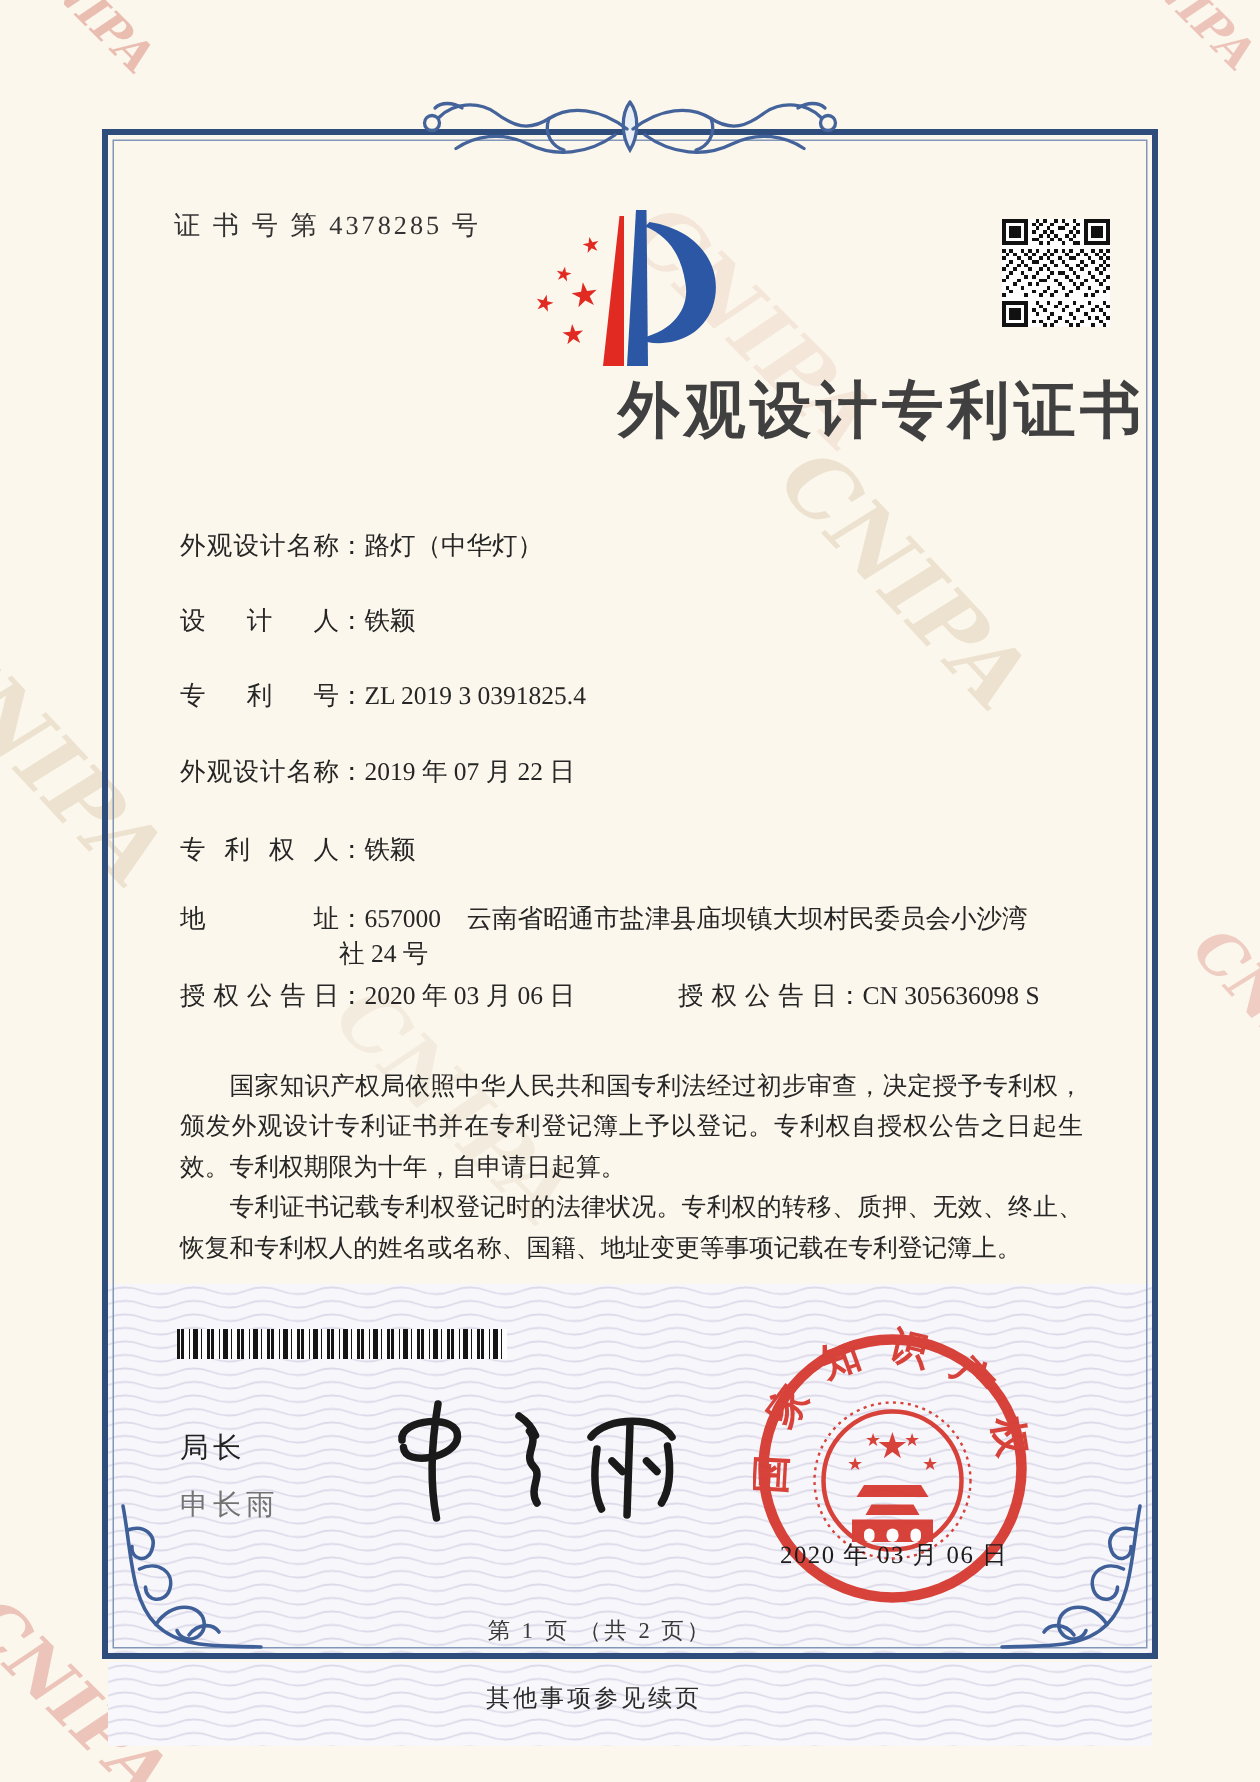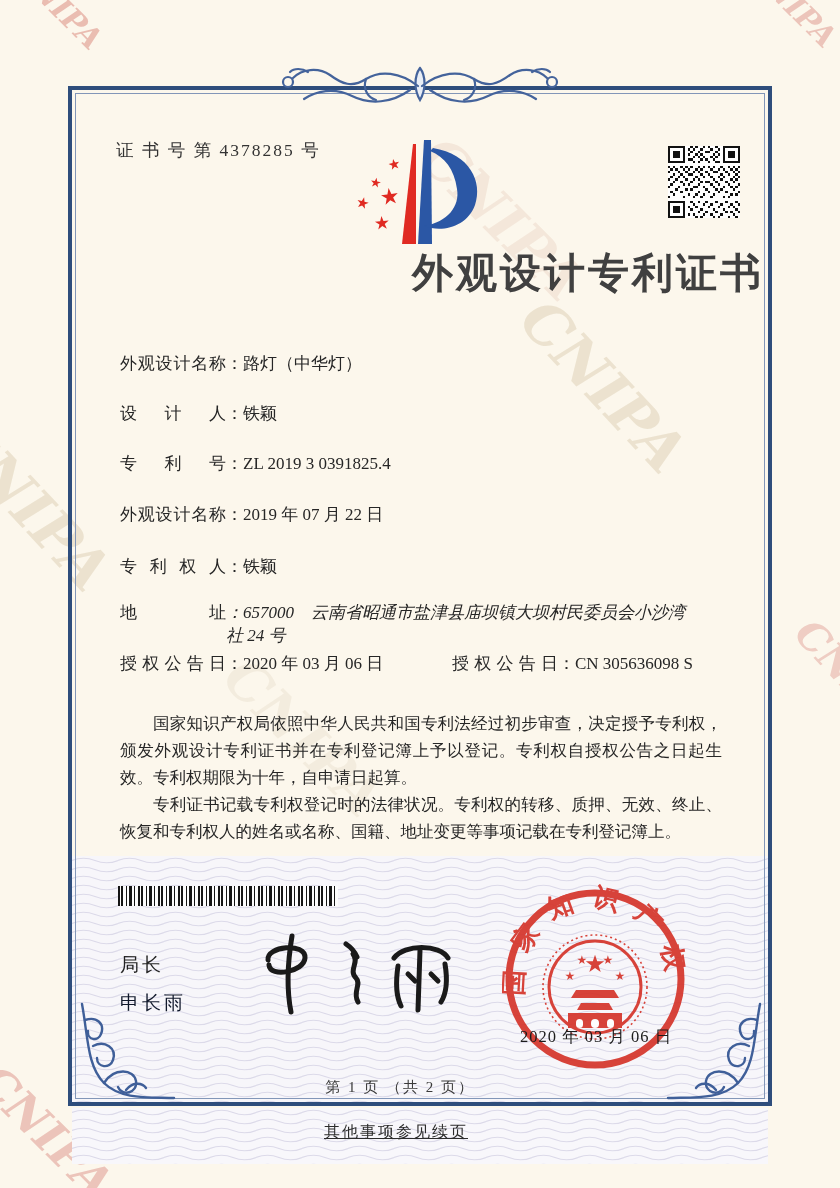--- a/index.html
+++ b/index.html
@@ -33,46 +33,46 @@
   .logo .star{position:absolute;color:#e02a22;line-height:1;}
 
   .qr{position:absolute;left:668px;top:146px;width:72px;height:72px;}
 
   .title{position:absolute;left:72px;right:76px;top:246px;text-align:right;font-size:41px;font-weight:bold;letter-spacing:3px;color:#404040;}
 
   
   .row{position:absolute;left:120px;right:118px;font-size:17px;display:flex;align-items:flex-start;color:#262626;}
   .f-label{flex:none;display:inline-block;width:106px;text-align:justify;text-align-last:justify;}
   .f-value{white-space:pre-wrap;}
-  .addr-val{max-width:472px;font-style:italic;}
+  .addr-val{max-width:472px;}
   .r1{top:352px}.r2{top:402px}.r3{top:452px}.r4{top:503px}.r5{top:555px}.r6{top:601px}
   .r-grant{top:652px;display:block;}
   .grant-pair{position:absolute;top:0;display:flex;}
   .gp1{left:0}.gp2{left:332px}
 
   .body-text{position:absolute;left:120px;top:690px;width:602px;font-size:16.5px;line-height:27px;text-align:justify;color:#262626;margin-top:20px;}
   .body-text p{margin:0;text-indent:2em;}
 
   
   .waves{position:absolute;left:72px;width:696px;}
   .waves-main{top:856px;height:248px;}
   .waves-foot{top:1108px;height:56px;}
 
   .barcode{position:absolute;left:118px;top:886px;width:220px;height:20px;
     background:repeating-linear-gradient(90deg,#151515 0 2px,#fdfdfd 2px 3px,#151515 3px 5px,#fdfdfd 5px 8px,#151515 8px 9px,#fdfdfd 9px 11px,#151515 11px 14px,#fdfdfd 14px 16px,#151515 16px 17px,#fdfdfd 17px 20px);}
 
   .director-label{position:absolute;left:120px;top:952px;font-size:19px;letter-spacing:3px;color:#222;}
-  .director-name{position:absolute;left:120px;top:990px;font-size:19px;letter-spacing:3px;color:#0f172a;}
+  .director-name{position:absolute;left:120px;top:990px;font-size:19px;letter-spacing:3px;color:#737373;}
   .signature{position:absolute;left:248px;top:922px;}
 
   .seal{position:absolute;left:502px;top:884px;opacity:.92;}
   .seal-date{position:absolute;left:520px;top:1026px;font-size:16.5px;letter-spacing:1px;color:#1c1c1c;z-index:5;}
 
   .page-info{position:absolute;left:72px;right:112px;top:1078px;text-align:center;font-size:15px;letter-spacing:2px;color:#3a3a3a;}
-  .note{position:absolute;left:72px;right:120px;top:1122px;text-align:center;font-size:16px;letter-spacing:2px;color:#2c2c2c;text-decoration:underline;}
+  .note{position:absolute;left:72px;right:120px;top:1122px;text-align:center;font-size:16px;letter-spacing:2px;color:#2c2c2c;}
 </style>
 </head>
 <body>
 
 <div class="page">
 
   <div class="wm wm-a">CNIPA</div>
   <div class="wm wm-b">CNIPA</div>
   <div class="wm wm-c">CNIPA</div>
   <div class="wm wm-d">CNIPA</div>

